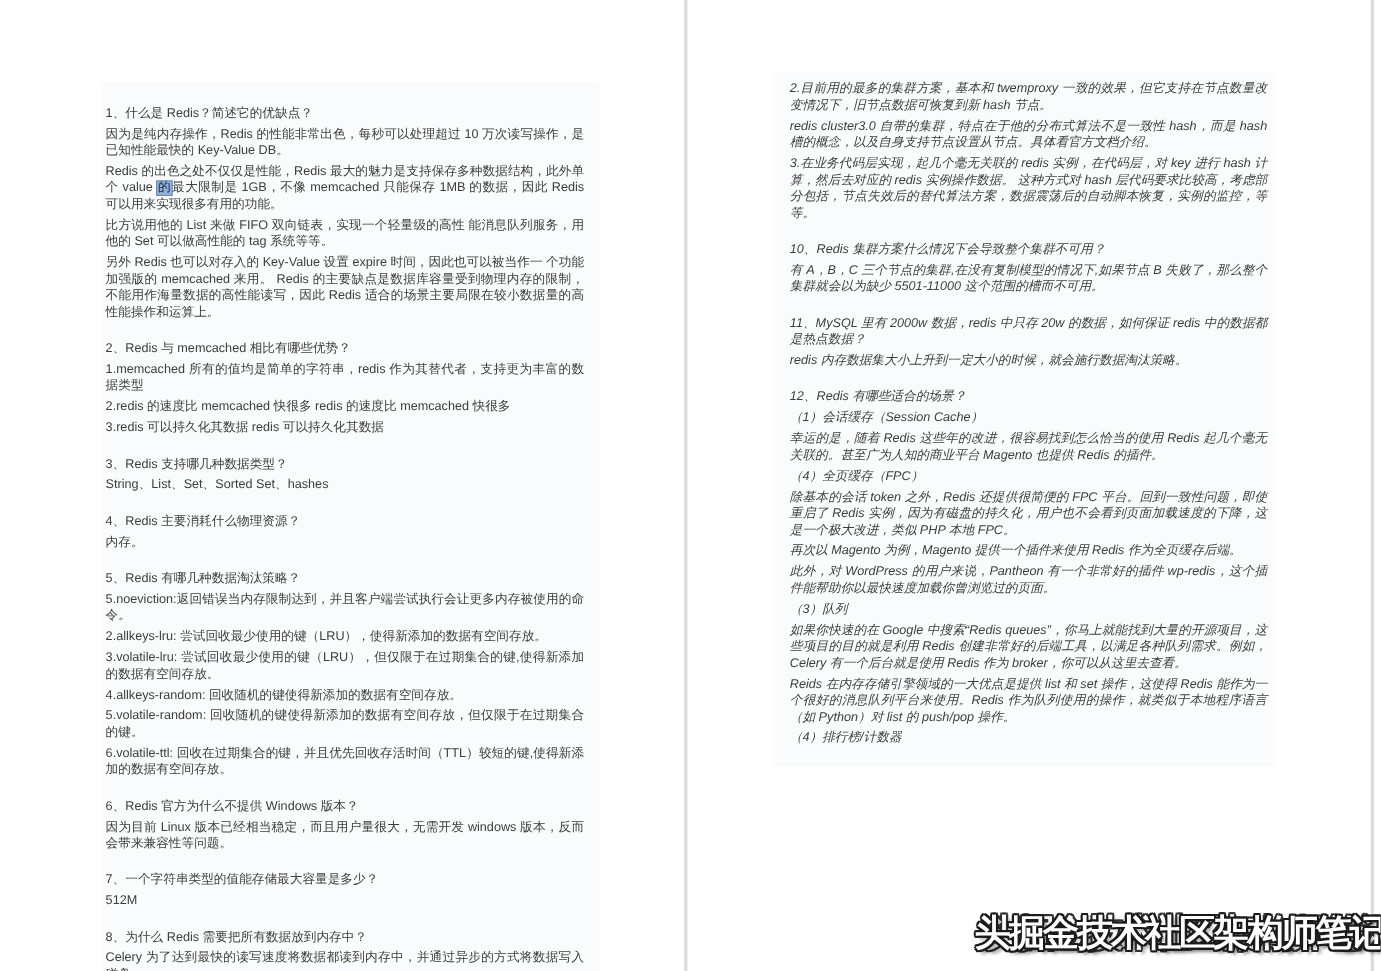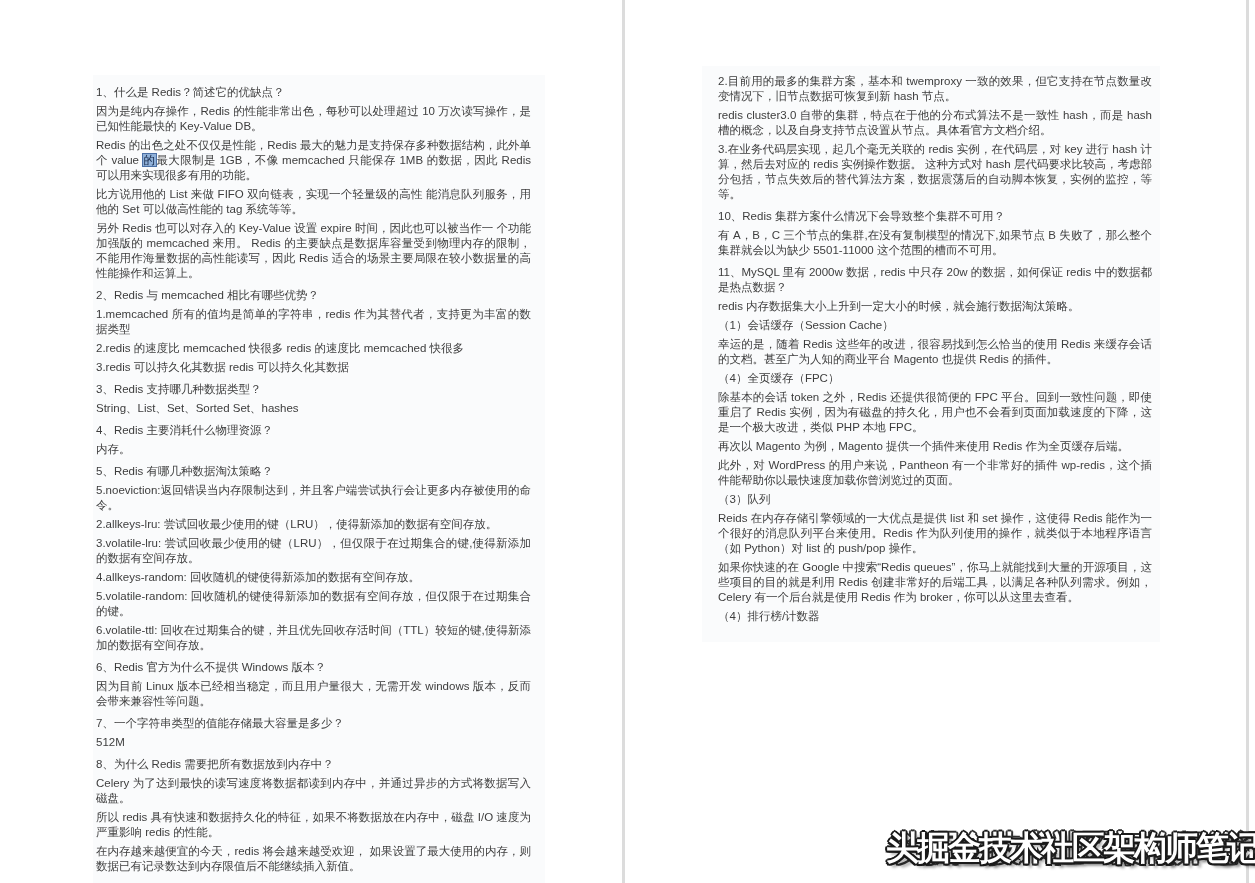--- a/index.html
+++ b/index.html
@@ -23,23 +23,24 @@
   }
   #left-page-content{
     left:93px;top:75px;width:452px;
     padding:3px 14px 16px 3px;
     box-sizing:border-box;
   }
   #right-page-content{
     left:702px;top:66px;width:458px;
     padding:8px 8px 14px 16px;
     box-sizing:border-box;
+    font-style:italic;
   }
   .para{margin:0 0 4px 0;}
-  .question{margin-top:7px;}
+  .question{margin-top:18px;}
   .hl{
     background:#8fb0d8;
     color:#16294a;
     outline:1px solid #4a6fa5;
     padding:0 1px;
   }
   .watermark{
     position:absolute;
     top:826px;
     font-size:33px;
@@ -97,29 +98,30 @@
   <div class="vline" style="left:622px;"></div>
 
   <div class="page-block" id="right-page-content">
       <div class="para">2.目前用的最多的集群方案，基本和 twemproxy 一致的效果，但它支持在节点数量改变情况下，旧节点数据可恢复到新 hash 节点。</div>
       <div class="para">redis cluster3.0 自带的集群，特点在于他的分布式算法不是一致性 hash，而是 hash 槽的概念，以及自身支持节点设置从节点。具体看官方文档介绍。</div>
       <div class="para">3.在业务代码层实现，起几个毫无关联的 redis 实例，在代码层，对 key 进行 hash 计算，然后去对应的 redis 实例操作数据。 这种方式对 hash 层代码要求比较高，考虑部分包括，节点失效后的替代算法方案，数据震荡后的自动脚本恢复，实例的监控，等等。</div>
       <div class="para question">10、Redis 集群方案什么情况下会导致整个集群不可用？</div>
       <div class="para">有 A，B，C 三个节点的集群,在没有复制模型的情况下,如果节点 B 失败了，那么整个集群就会以为缺少 5501-11000 这个范围的槽而不可用。</div>
       <div class="para question">11、MySQL 里有 2000w 数据，redis 中只存 20w 的数据，如何保证 redis 中的数据都是热点数据？</div>
       <div class="para">redis 内存数据集大小上升到一定大小的时候，就会施行数据淘汰策略。</div>
+      <div class="para question">12、Redis 有哪些适合的场景？</div>
       <div class="para">（1）会话缓存（Session Cache）</div>
-      <div class="para">幸运的是，随着 Redis 这些年的改进，很容易找到怎么恰当的使用 Redis 来缓存会话的文档。甚至广为人知的商业平台 Magento 也提供 Redis 的插件。</div>
+      <div class="para">幸运的是，随着 Redis 这些年的改进，很容易找到怎么恰当的使用 Redis 起几个毫无关联的。甚至广为人知的商业平台 Magento 也提供 Redis 的插件。</div>
       <div class="para">（4）全页缓存（FPC）</div>
       <div class="para">除基本的会话 token 之外，Redis 还提供很简便的 FPC 平台。回到一致性问题，即使重启了 Redis 实例，因为有磁盘的持久化，用户也不会看到页面加载速度的下降，这是一个极大改进，类似 PHP 本地 FPC。</div>
       <div class="para">再次以 Magento 为例，Magento 提供一个插件来使用 Redis 作为全页缓存后端。</div>
       <div class="para">此外，对 WordPress 的用户来说，Pantheon 有一个非常好的插件 wp-redis，这个插件能帮助你以最快速度加载你曾浏览过的页面。</div>
       <div class="para">（3）队列</div>
+      <div class="para">如果你快速的在 Google 中搜索“Redis queues”，你马上就能找到大量的开源项目，这些项目的目的就是利用 Redis 创建非常好的后端工具，以满足各种队列需求。例如，Celery 有一个后台就是使用 Redis 作为 broker，你可以从这里去查看。</div>
       <div class="para">Reids 在内存存储引擎领域的一大优点是提供 list 和 set 操作，这使得 Redis 能作为一个很好的消息队列平台来使用。Redis 作为队列使用的操作，就类似于本地程序语言（如 Python）对 list 的 push/pop 操作。</div>
-      <div class="para">如果你快速的在 Google 中搜索“Redis queues”，你马上就能找到大量的开源项目，这些项目的目的就是利用 Redis 创建非常好的后端工具，以满足各种队列需求。例如，Celery 有一个后台就是使用 Redis 作为 broker，你可以从这里去查看。</div>
       <div class="para">（4）排行榜/计数器</div>
     </div>
 
   <div class="vline" style="left:1246px;"></div>
 
   <div class="watermark" id="watermark-ghost">头掘金技术社区架构师笔记</div>
   <div class="watermark" id="watermark-main">头掘金技术社区架构师笔记</div>
 
 </div>
 

